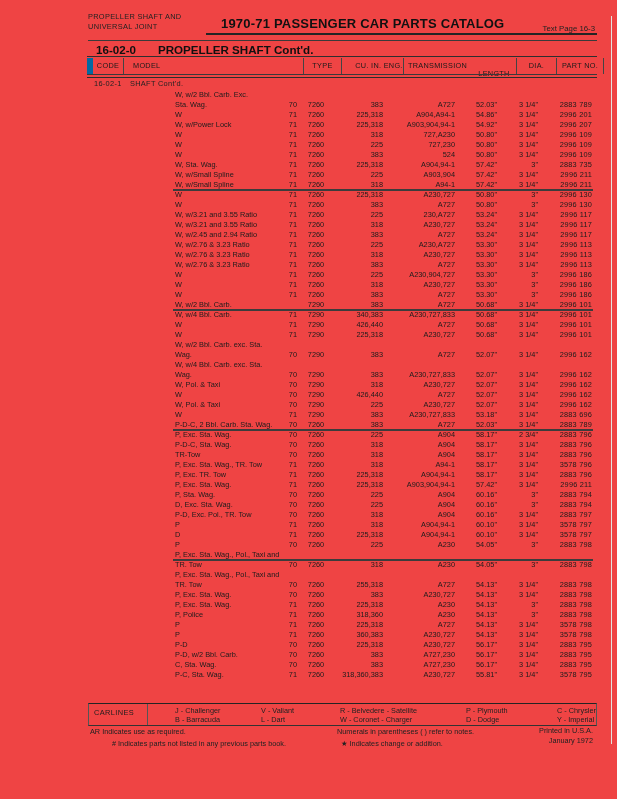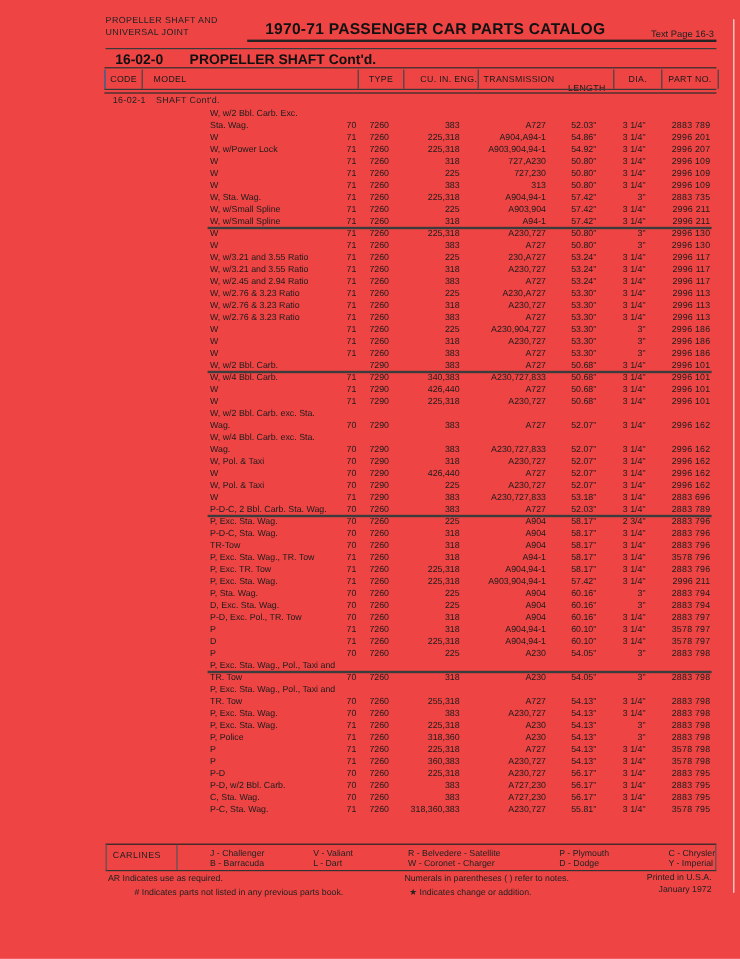--- a/index.html
+++ b/index.html
@@ -12,21 +12,21 @@
   .title{position:absolute;left:221px;top:16px;font-size:13px;font-weight:bold;letter-spacing:.2px;white-space:nowrap;color:#111;}
   .text-page{position:absolute;right:22px;top:24px;font-size:7.8px;color:#222;}
   .rule-a{position:absolute;left:206px;right:20px;top:33px;height:1.6px;background:#242424;}
   .rule-b{position:absolute;left:88px;right:20px;top:40px;height:1px;background:#3a3a3a;}
   .section{position:absolute;left:96px;top:43px;font-size:11.6px;font-weight:bold;white-space:nowrap;color:#101010;}
   .section .sec-code{display:inline-block;width:62px;}
   .rule-c{position:absolute;left:87px;right:20px;top:56px;height:1.2px;background:#2e2e2e;}
 
   
   .colhead{position:absolute;left:87px;top:57.5px;width:510px;height:16px;display:flex;
-           border-left:1px solid #0369a1;border-right:1px solid #444;font-size:7.3px;letter-spacing:.3px;color:#1a1a1a;}
+           border-left:6px solid #0369a1;border-right:1px solid #444;font-size:7.3px;letter-spacing:.3px;color:#1a1a1a;}
   .colhead .hc{display:flex;align-items:center;justify-content:center;box-sizing:border-box;border-left:1px solid #444;white-space:nowrap;}
   .colhead .hc:first-child{border-left:none;}
   .hc.code{width:30px;}
   .hc.model{width:180px;justify-content:flex-start;padding-left:9px;}
   .hc.type{width:38px;}
   .hc.eng{width:62px;padding-left:13px;}
   .hc.trans{width:68px;}
   .hc.len{width:45px;margin-top:16px;}
   .hc.dia{width:40px;}
   .hc.part{width:47px;}
@@ -170,21 +170,21 @@
         <span class="c len">50.80"</span>
         <span class="c dia">3 1/4"</span>
         <span class="c part">2996 109</span>
       </div>
       <div class="row">
         <span class="c code"></span>
         <span class="c model">W</span>
         <span class="c year">71</span>
         <span class="c type">7260</span>
         <span class="c eng">383</span>
-        <span class="c trans">313</span>
+        <span class="c trans">524</span>
         <span class="c len">50.80"</span>
         <span class="c dia">3 1/4"</span>
         <span class="c part">2996 109</span>
       </div>
       <div class="row">
         <span class="c code"></span>
         <span class="c model">W, Sta. Wag.</span>
         <span class="c year">71</span>
         <span class="c type">7260</span>
         <span class="c eng">225,318</span>

